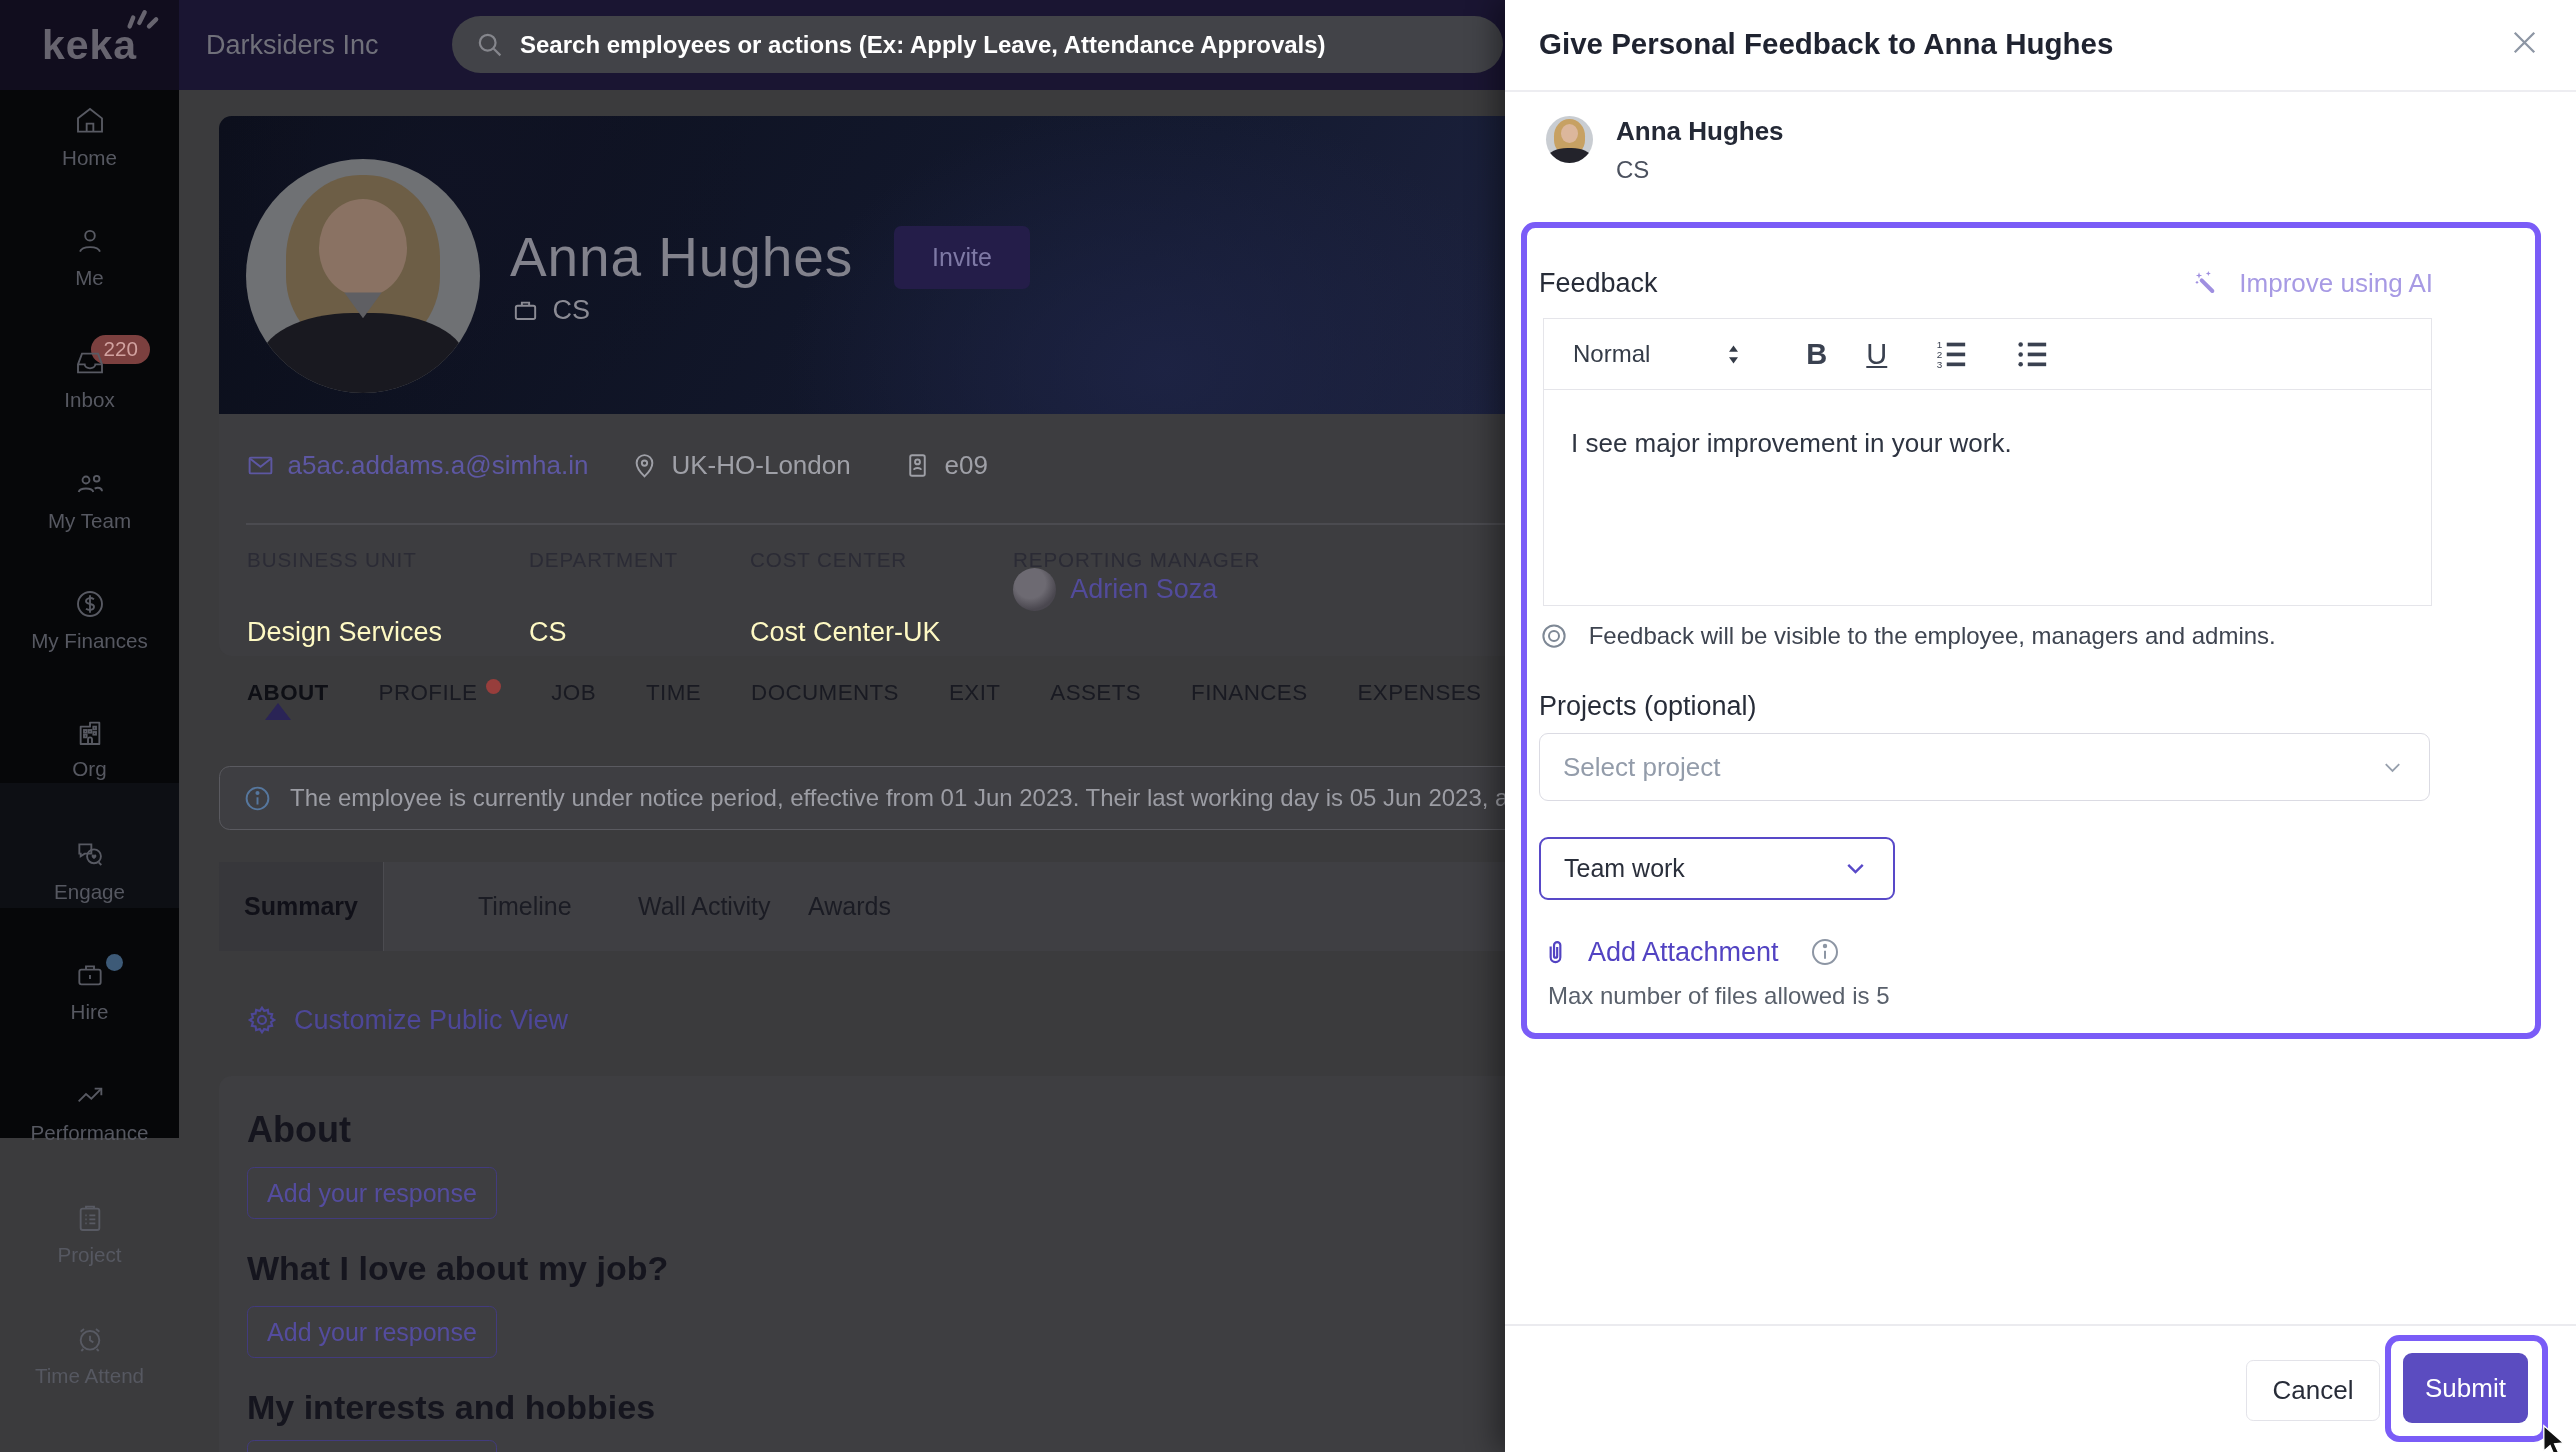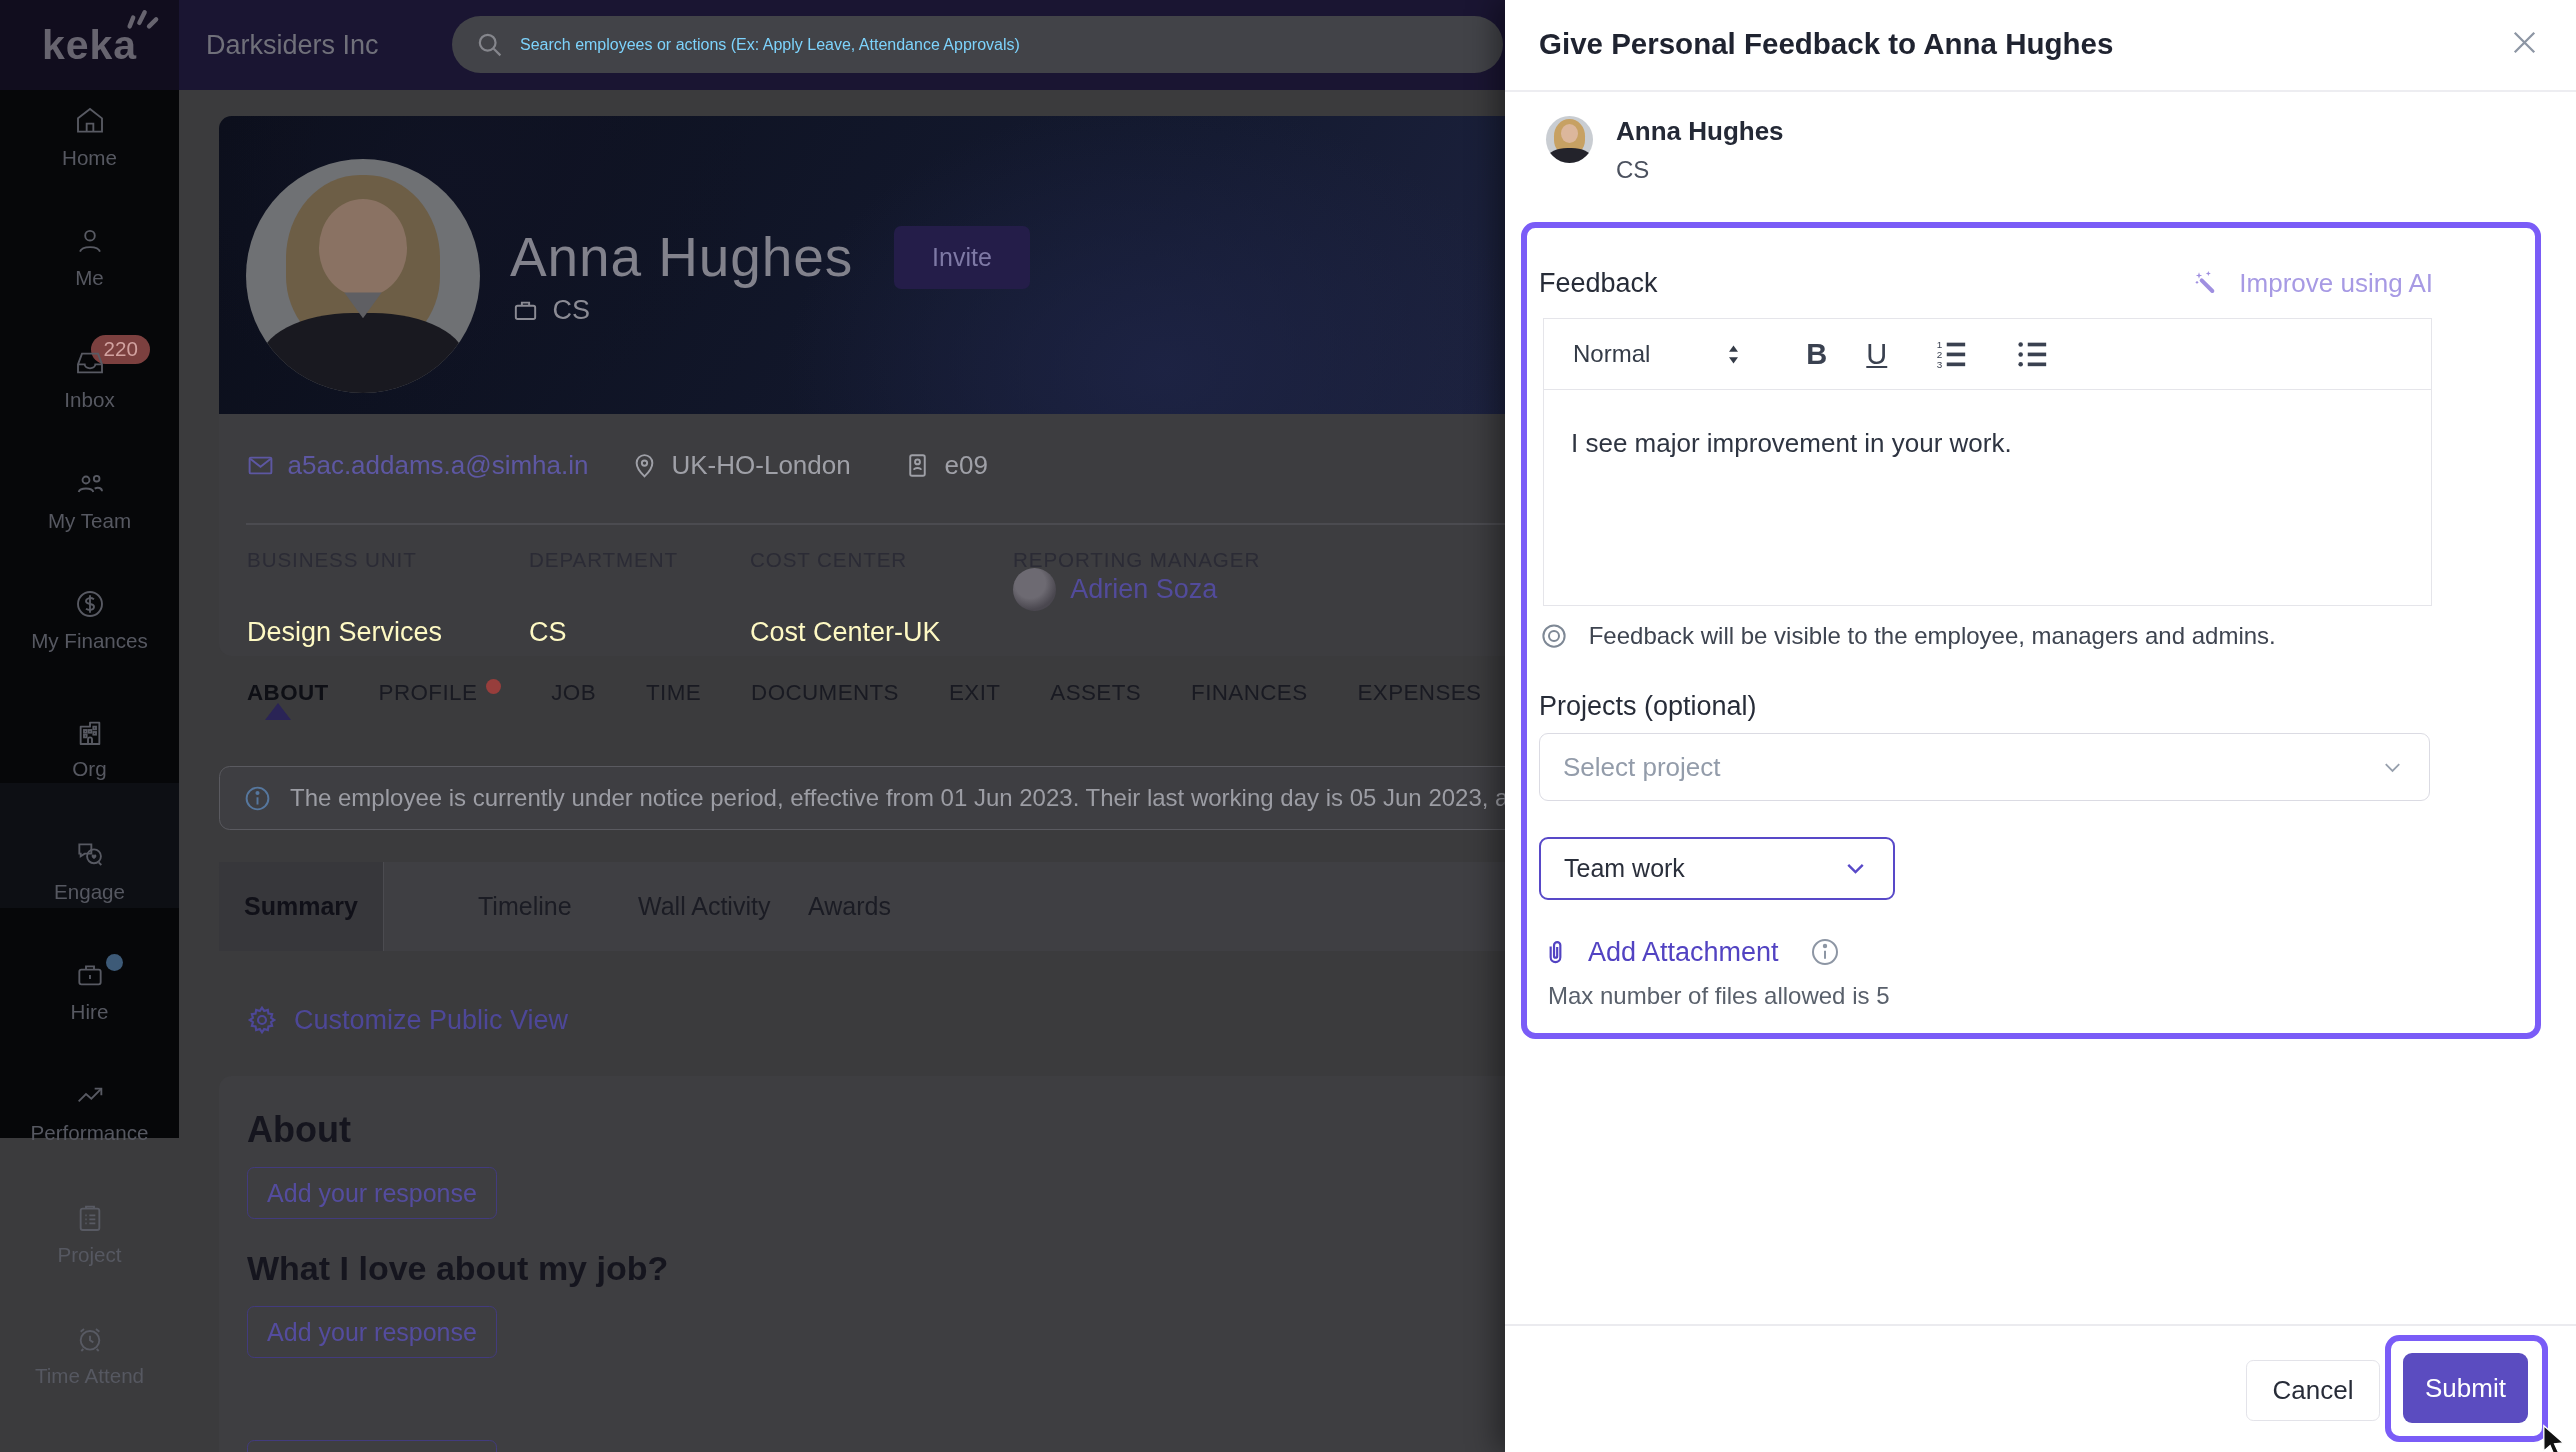--- a/index.html
+++ b/index.html
@@ -9,21 +9,21 @@
   svg{display:block;}
 
   
   .topbar{left:0;top:0;width:2576px;height:90px;background:#1a1532;}
   .logo-block{left:0;top:0;width:179px;height:90px;background:#110d1e;display:flex;align-items:center;justify-content:center;}
   .logo-wrap{position:relative;color:#67646f;font-weight:bold;font-size:41px;letter-spacing:0.9px;}
   .logo-spark{position:absolute;top:-14.3px;right:-23px;color:#67646f;}
   .company{left:206px;top:0;height:90px;display:flex;align-items:center;color:#70707a;font-size:27px;}
   .searchbar{left:452px;top:16px;width:1051px;height:57px;background:#424348;border-radius:29.5px;
              display:flex;align-items:center;padding-left:23px;box-sizing:border-box;color:#85868c;}
-  .search-ph{margin-left:16px;font-size:16px;color:#7dd3fc;}
+  .search-ph{margin-left:16px;font-size:24px;color:#ffffff;font-weight:bold;}
 
   
   .sidebar{left:0;top:90px;width:179px;height:1048px;background:#060709;}
   .nav-item{position:absolute;width:179px;text-align:center;color:#565861;cursor:default;}
   .nav-item .ni{width:32px;height:32px;margin:0 auto;color:#585a63;position:relative;}
   .nav-label{margin-top:9px;font-size:20.6px;}
   .org-band{position:absolute;left:0;top:693px;width:179px;height:125px;background:#0d0f14;}
   .nav-badge{position:absolute;top:-12.5px;left:91px;background:#7c403f;color:#d2a2a0;font-size:20.6px;
              padding:2.7px 12.5px;border-radius:894px;}
   .hire-dot{position:absolute;top:-5.4px;left:106px;width:17px;height:17px;border-radius:50%;background:#3d5a77;}
@@ -428,20 +428,21 @@
         </svg>
     </span>
     <span>Customize Public View</span>
   </div>
 
   <div class="abs aboutcard">
     <div class="about-h" style="top:33px;">About</div>
     <button class="resp-btn" style="top:91px;">Add your response</button>
     <div class="about-h" style="top:173px;font-size:34px;">What I love about my job?</div>
     <button class="resp-btn" style="top:230px;">Add your response</button>
+    <div class="about-h" style="top:312px;font-size:34px;">My interests and hobbies</div>
     <button class="resp-btn" style="top:364px;">Add your response</button>
   </div>
 
   <div class="abs panel">
     <div class="p-title">Give Personal Feedback to Anna Hughes</div>
     <div class="p-close">
       <svg viewBox="0 0 24 24" fill="none" stroke="currentColor" stroke-width="1.4" width="39" height="39">
         <path d="M6 6 L18 18 M18 6 L6 18"></path>
         </svg>
     </div>

